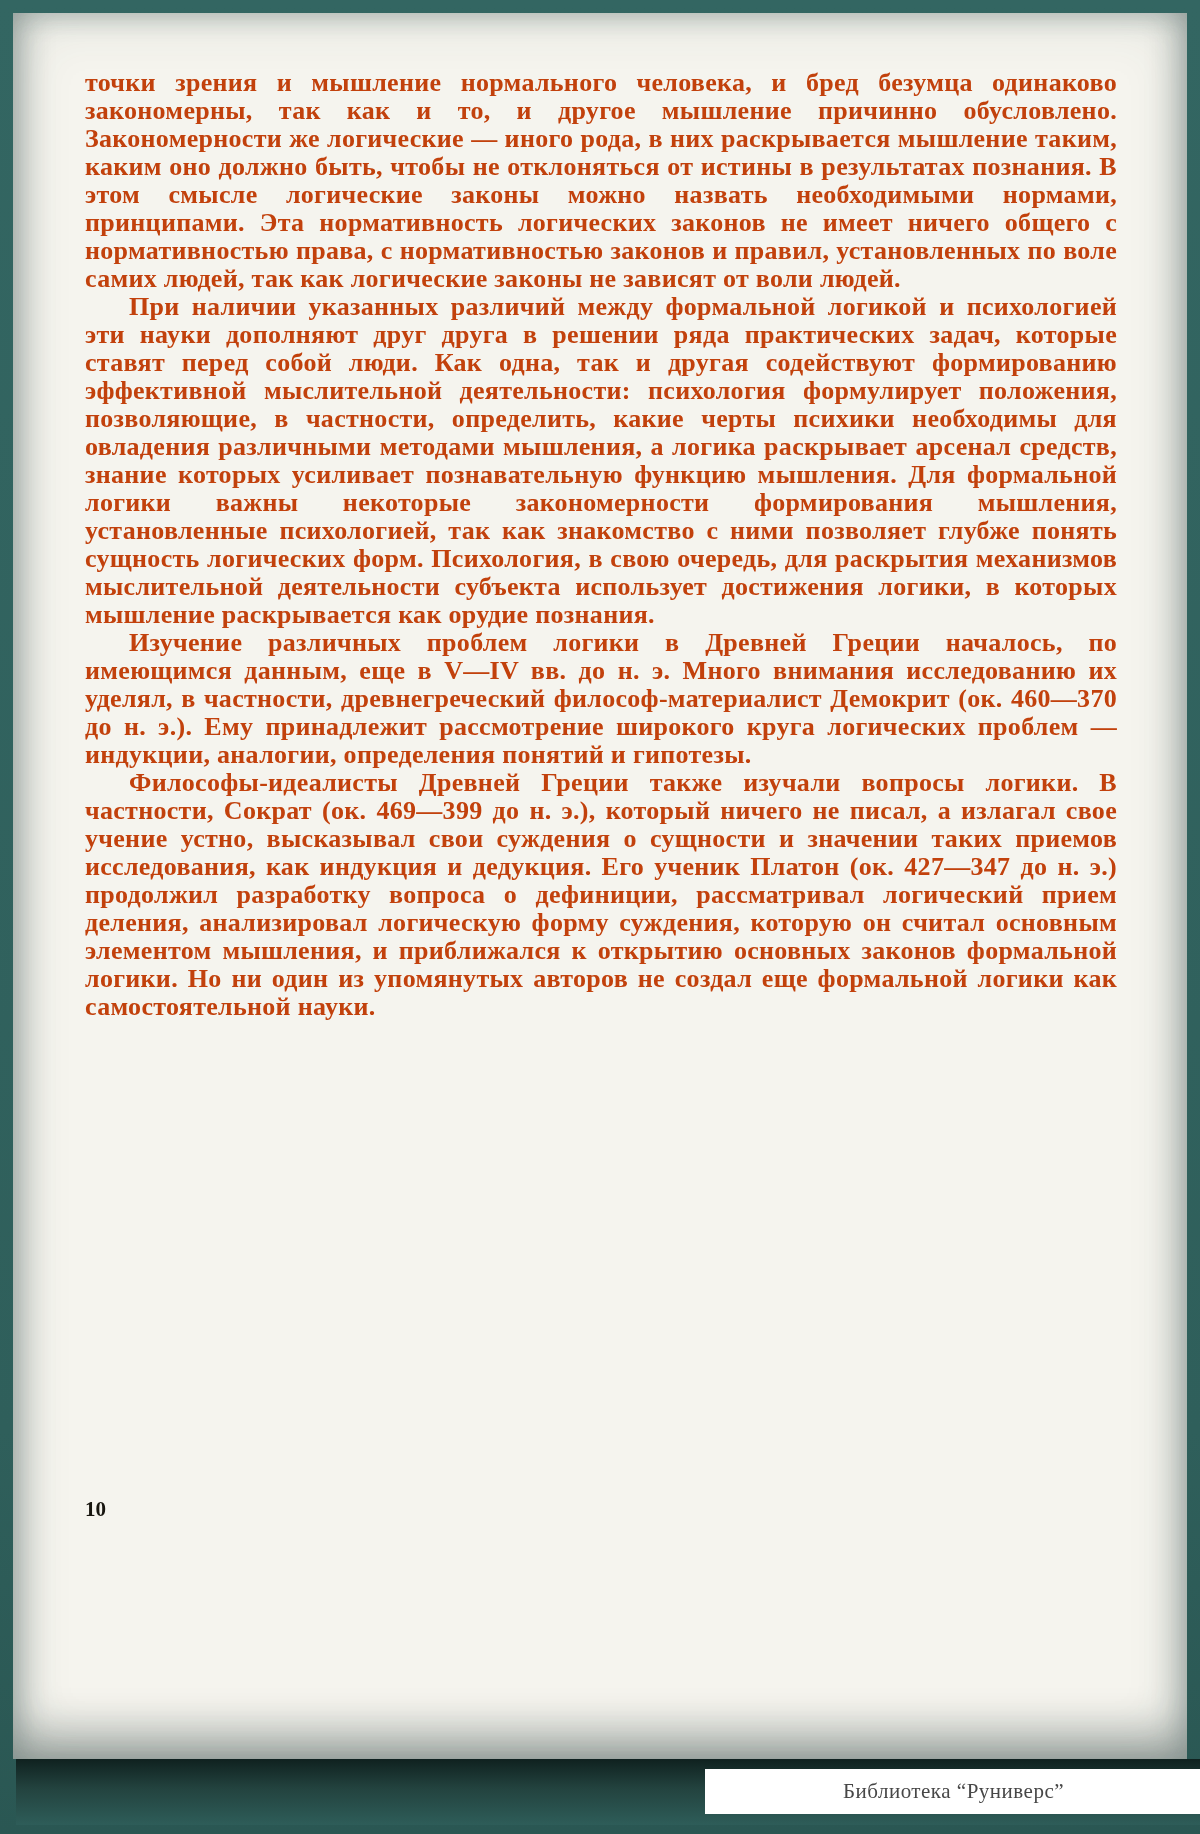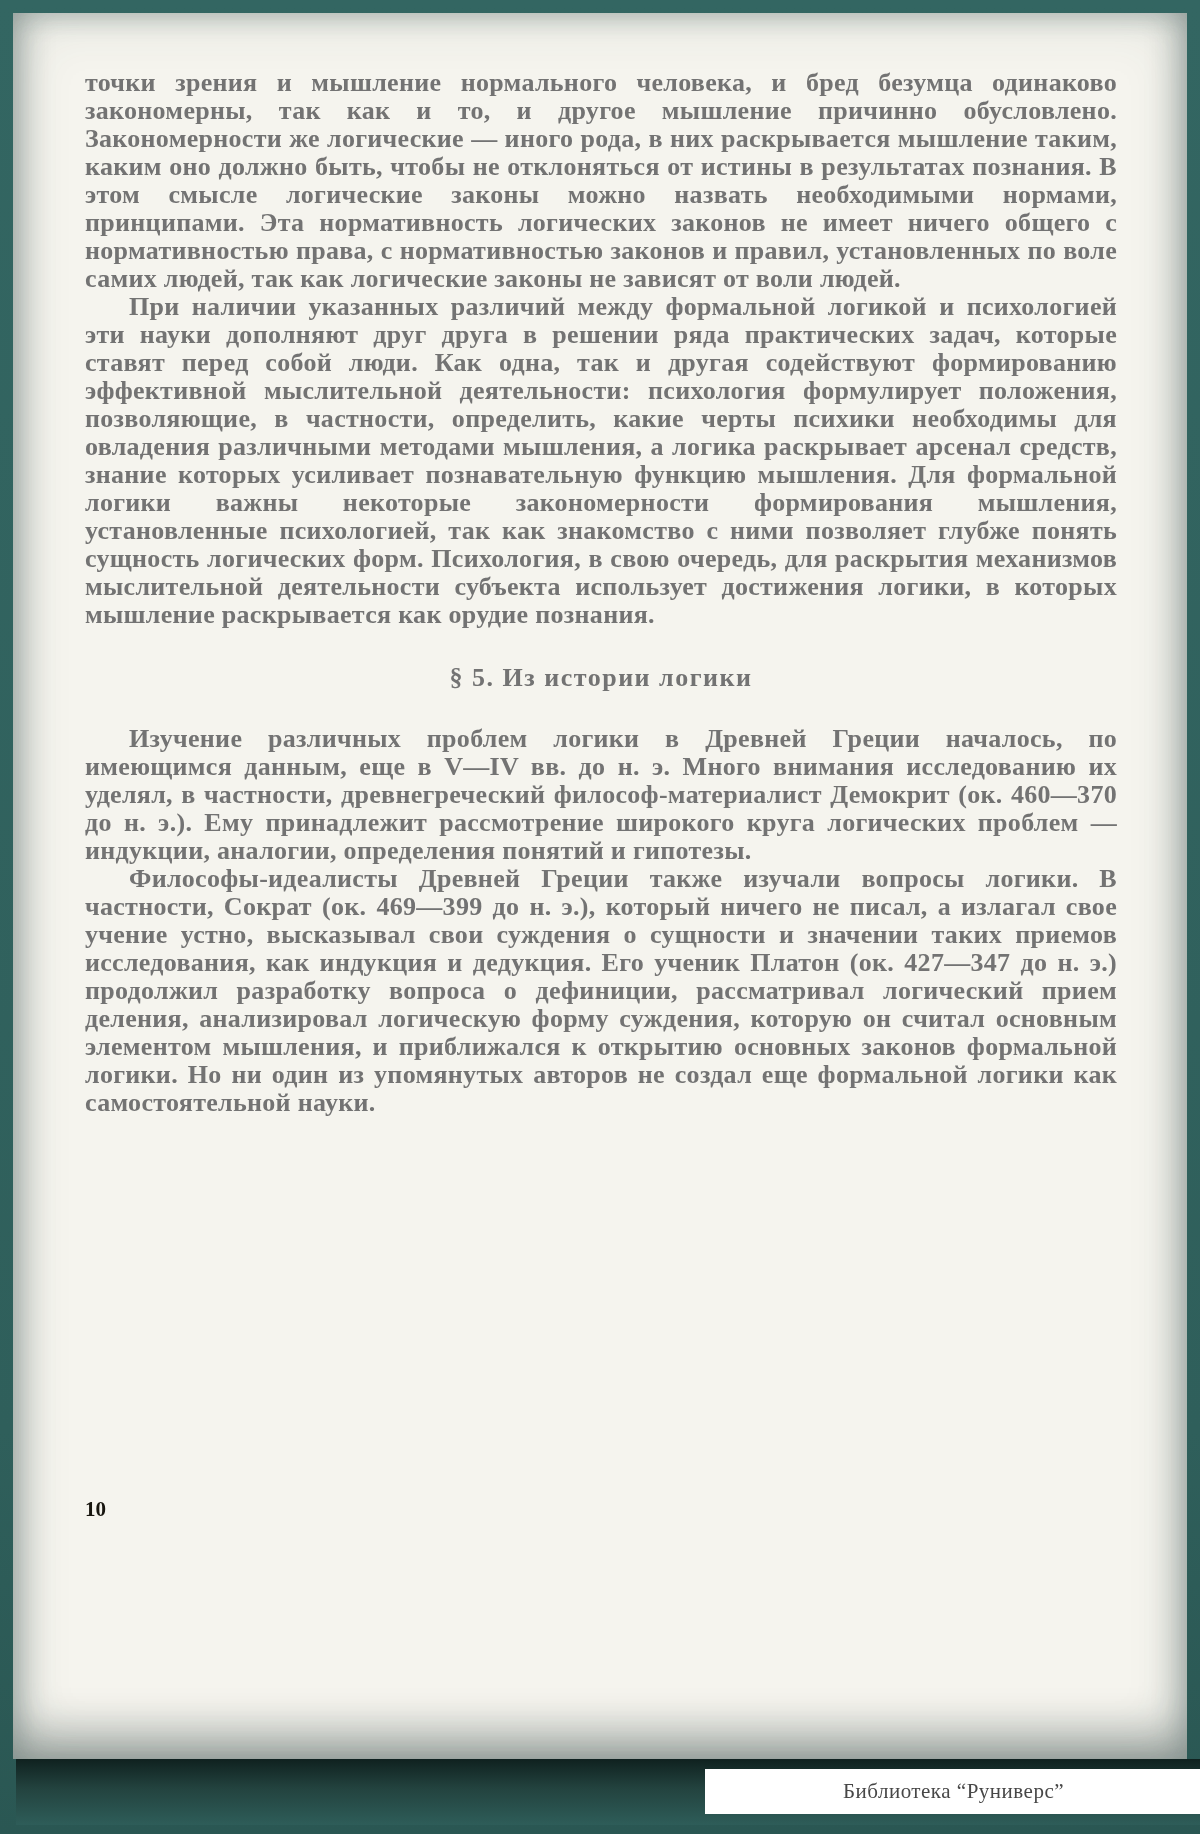--- a/index.html
+++ b/index.html
@@ -32,21 +32,21 @@
       inset 0 -28px 40px rgba(18, 38, 35, 0.30),
       inset 0 10px 22px rgba(52, 78, 74, 0.10),
       inset 14px 0 26px rgba(52, 78, 74, 0.10),
       inset -14px 0 26px rgba(52, 78, 74, 0.10);
   }
   .text-block {
     position: absolute;
     left: 72px;
     top: 56px;
     width: 1032px;
-    color: #737373;
+    color: #c2410c;
     font-size: 26px;
     line-height: 28px;
     font-weight: bold;
     letter-spacing: 0.3px;
     text-align: justify;
   }
   p.para {
     margin: 0;
     text-indent: 44px;
   }
@@ -93,21 +93,20 @@
   }
 </style>
 </head>
 <body>
 
 <div class="scan">
   <div class="page">
     <div class="text-block">
       <p class="para noindent">точки зрения и мышление нормального человека, и бред безумца одинаково закономерны, так как и то, и другое мышление причинно обусловлено. Закономерности же логические — иного рода, в них раскрывается мышление таким, каким оно должно быть, чтобы не отклоняться от истины в результатах познания. В этом смысле логические законы можно назвать необходимыми нормами, принципами. Эта нормативность логических законов не имеет ничего общего с нормативностью права, с нормативностью законов и правил, установленных по воле самих людей, так как логические законы не зависят от воли людей.</p>
       <p class="para">При наличии указанных различий между формальной логикой и психологией эти науки дополняют друг друга в решении ряда практических задач, которые ставят перед собой люди. Как одна, так и другая содействуют формированию эффективной мыслительной деятельности: психология формулирует положения, позволяющие, в частности, определить, какие черты психики необходимы для овладения различными методами мышления, а логика раскрывает арсенал средств, знание которых усиливает познавательную функцию мышления. Для формальной логики важны некоторые закономерности формирования мышления, установленные психологией, так как знакомство с ними позволяет глубже понять сущность логических форм. Психология, в свою очередь, для раскрытия механизмов мыслительной деятельности субъекта использует достижения логики, в которых мышление раскрывается как орудие познания.</p>
-      <h2 class="heading">§ 5. Из истории логики</h2>
       <p class="para">Изучение различных проблем логики в Древней Греции началось, по имеющимся данным, еще в V—IV вв. до н. э. Много внимания исследованию их уделял, в частности, древнегреческий философ-материалист Демокрит (ок. 460—370 до н. э.). Ему принадлежит рассмотрение широкого круга логических проблем — индукции, аналогии, определения понятий и гипотезы.</p>
       <p class="para">Философы-идеалисты Древней Греции также изучали вопросы логики. В частности, Сократ (ок. 469—399 до н. э.), который ничего не писал, а излагал свое учение устно, высказывал свои суждения о сущности и значении таких приемов исследования, как индукция и дедукция. Его ученик Платон (ок. 427—347 до н. э.) продолжил разработку вопроса о дефиниции, рассматривал логический прием деления, анализировал логическую форму суждения, которую он считал основным элементом мышления, и приближался к открытию основных законов формальной логики. Но ни один из упомянутых авторов не создал еще формальной логики как самостоятельной науки.</p>
     </div>
     <div class="page-number">10</div>
   </div>
   <div class="footer-strip">
     <div class="footer-label">Библиотека “Руниверс”</div>
   </div>
 </div>
 

